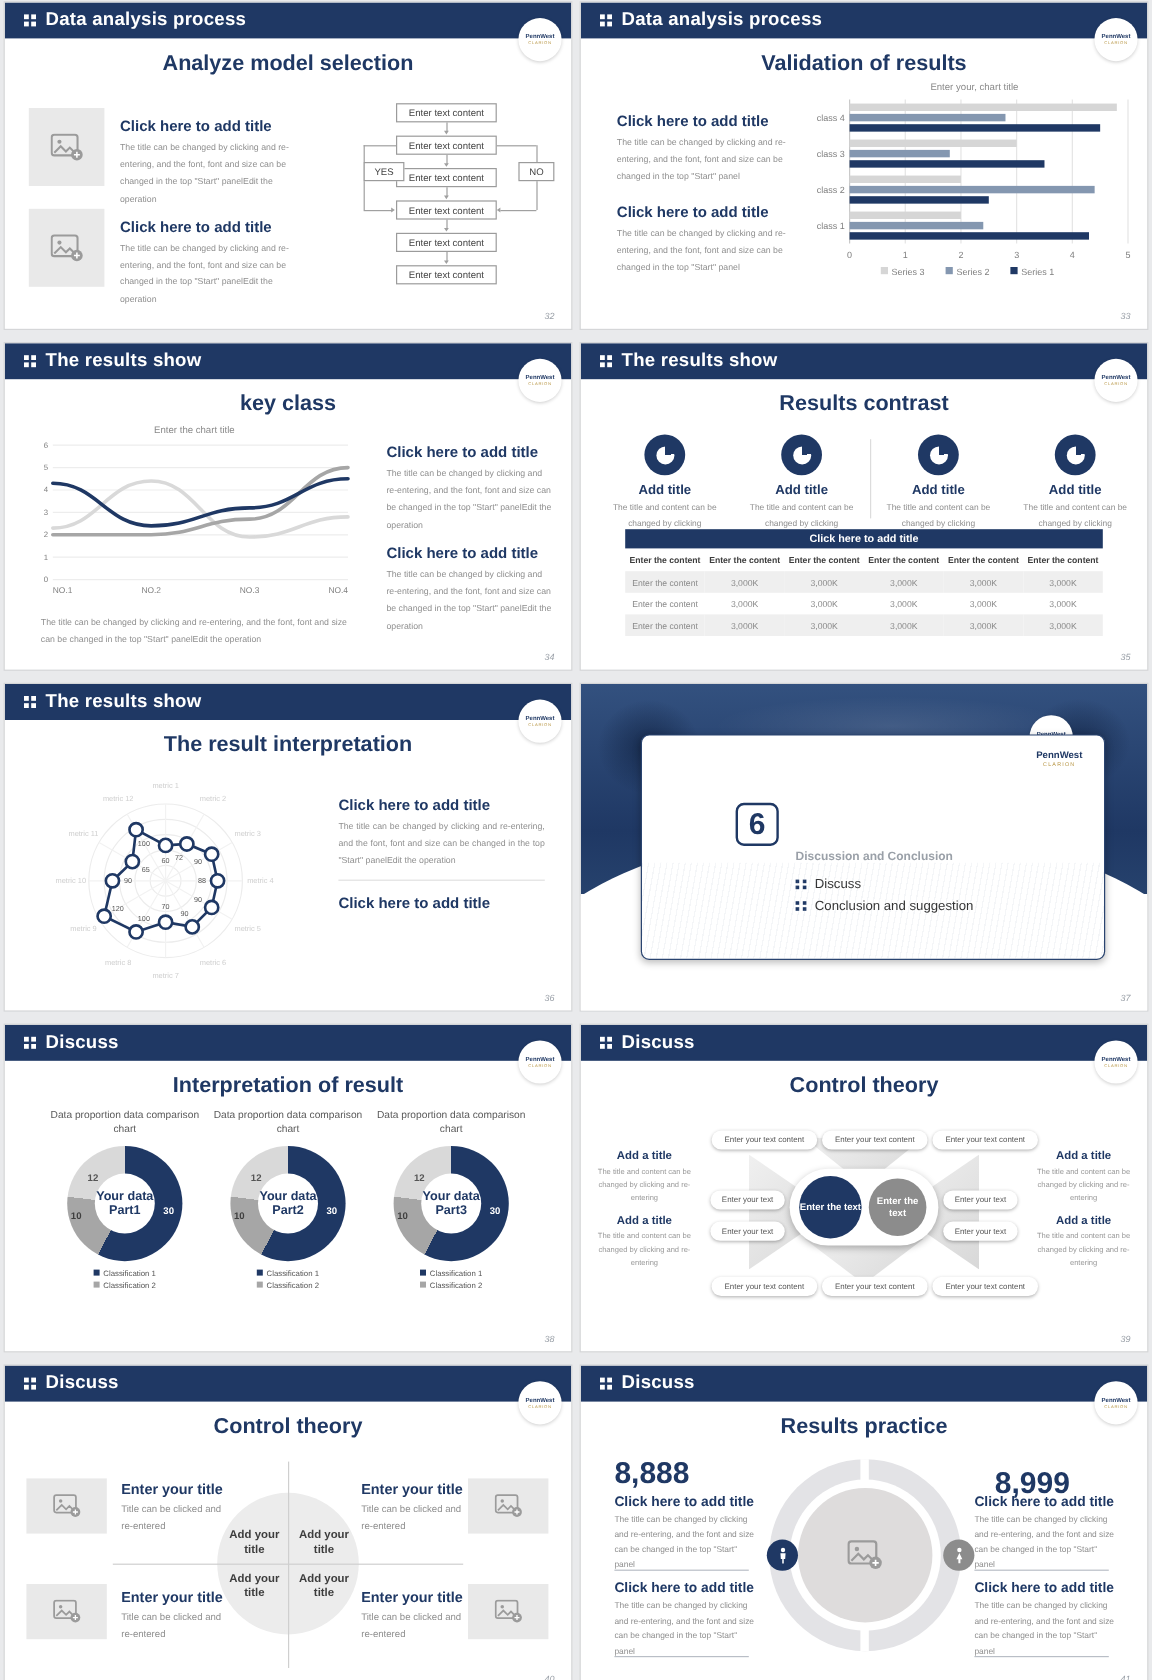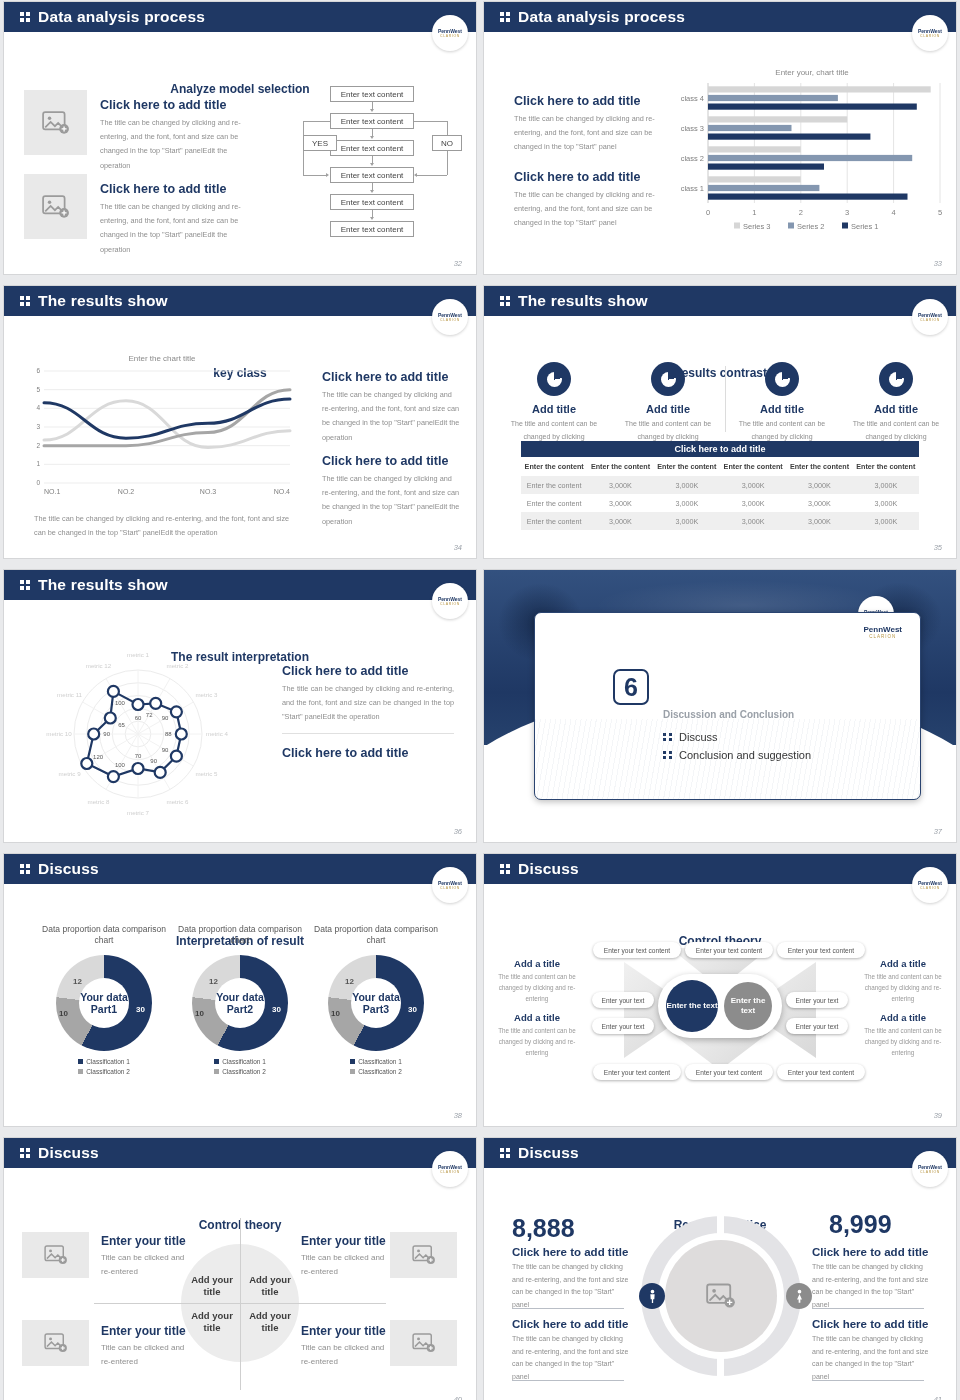--- a/index.html
+++ b/index.html
@@ -9,21 +9,21 @@
   .abs{position:absolute;}
   .hdr{position:absolute;top:0;left:0;right:0;height:30px;background:#1F3864;display:flex;align-items:center;padding-left:16px;box-sizing:border-box;}
   .sq4{display:grid;grid-template-columns:4px 4px;grid-gap:2px;margin-right:8px;}
   .sq4 i{width:4px;height:4px;background:#fff;display:block;}
   .sq4.navy i{background:#1F3864;width:3px;height:3px;}
   .hdr-t{color:#fff;font-weight:bold;font-size:15.5px;letter-spacing:.2px;}
   .logo-circle{position:absolute;top:13px;right:8px;width:36px;height:36px;border-radius:50%;background:#fff;
     box-shadow:0 1px 3px rgba(0,0,0,.18);z-index:6;display:flex;flex-direction:column;align-items:center;justify-content:center;}
   .logo-n{font-size:5px;font-weight:bold;color:#1F3864;line-height:1.2;}
   .logo-c{font-size:3.5px;color:#b79543;letter-spacing:.6px;line-height:1.2;}
-  .stitle{position:absolute;top:40px;left:0;right:0;text-align:center;font-size:12px;font-weight:bold;color:#1F3864;margin-top:40px;}
+  .stitle{position:absolute;top:40px;left:0;right:0;text-align:center;font-size:18px;font-weight:bold;color:#1F3864;}
   .pageno{position:absolute;right:14px;bottom:6px;font-size:7.5px;color:#9aa0a8;font-style:italic;}
   .ph{position:absolute;background:#e9e9e9;display:flex;align-items:center;justify-content:center;}
   .blk-t{font-size:12.5px;font-weight:bold;color:#1F3864;}
   .blk-b{font-size:7.3px;color:#8f8f8f;line-height:1.95;margin-top:4px;}
   .just{text-align:justify;}
   
   .fbox{position:absolute;width:84px;height:16px;border:1px solid #9b9b9b;background:#fff;display:flex;align-items:center;justify-content:center;font-size:8px;color:#444;box-sizing:border-box;}
   .fsmall{width:34px;}
   .fline{position:absolute;background:#a0a0a0;}
   .arr-d{position:absolute;width:0;height:0;border-left:2.5px solid transparent;border-right:2.5px solid transparent;border-top:3.5px solid #a0a0a0;}
@@ -174,20 +174,21 @@
           <i></i>
           <i></i>
           <i></i>
         </span>
       <span class="hdr-t">Data analysis process</span>
     </div>
     <div class="logo-circle">
       <span class="logo-n">PennWest</span>
       <span class="logo-c">CLARION</span>
     </div>
+    <div class="stitle">Validation of results</div>
 
     <div class="abs" style="left:30px;top:92px;width:152px;">
       <div class="blk-t">Click here to add title</div>
       <div class="blk-b">The title can be changed by clicking and re-entering, and the font, font and size can be changed in the top "Start" panel</div>
     </div>
     <div class="abs" style="left:30px;top:168px;width:152px;">
       <div class="blk-t">Click here to add title</div>
       <div class="blk-b">The title can be changed by clicking and re-entering, and the font, font and size can be changed in the top "Start" panel</div>
     </div>
 
@@ -711,21 +712,21 @@
         </span>
       <span class="hdr-t">Discuss</span>
     </div>
     <div class="logo-circle">
       <span class="logo-n">PennWest</span>
       <span class="logo-c">CLARION</span>
     </div>
     <div class="stitle">Results practice</div>
 
     <div class="bignum" style="left:28px;top:76px;">8,888</div>
-    <div class="bignum" style="left:345px;top:72px;">8,999</div>
+    <div class="bignum" style="left:345px;top:84px;">8,999</div>
 
     <div class="abs" style="left:28px;top:108px;width:118px;">
       <div class="c41-t">Click here to add title</div>
       <div class="c41-b">The title can be changed by clicking and re-entering, and the font and size can be changed in the top "Start" panel</div>
     </div>
     <div class="c41-hr" style="left:28px;top:170px;"></div>
     <div class="abs" style="left:28px;top:180px;width:118px;">
       <div class="c41-t">Click here to add title</div>
       <div class="c41-b">The title can be changed by clicking and re-entering, and the font and size can be changed in the top "Start" panel</div>
     </div>

